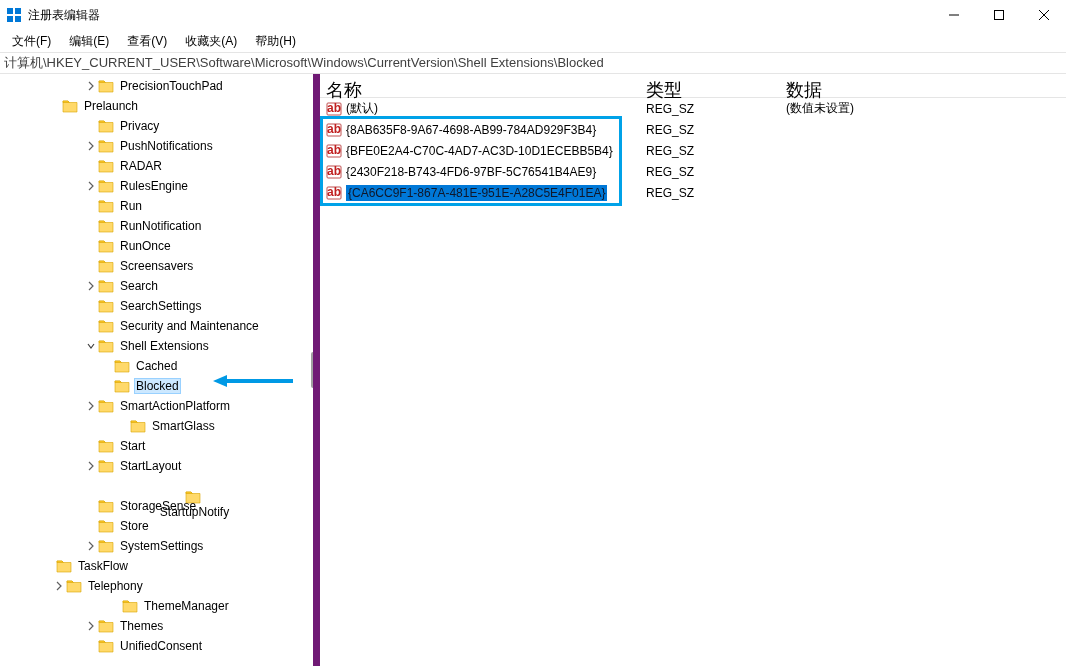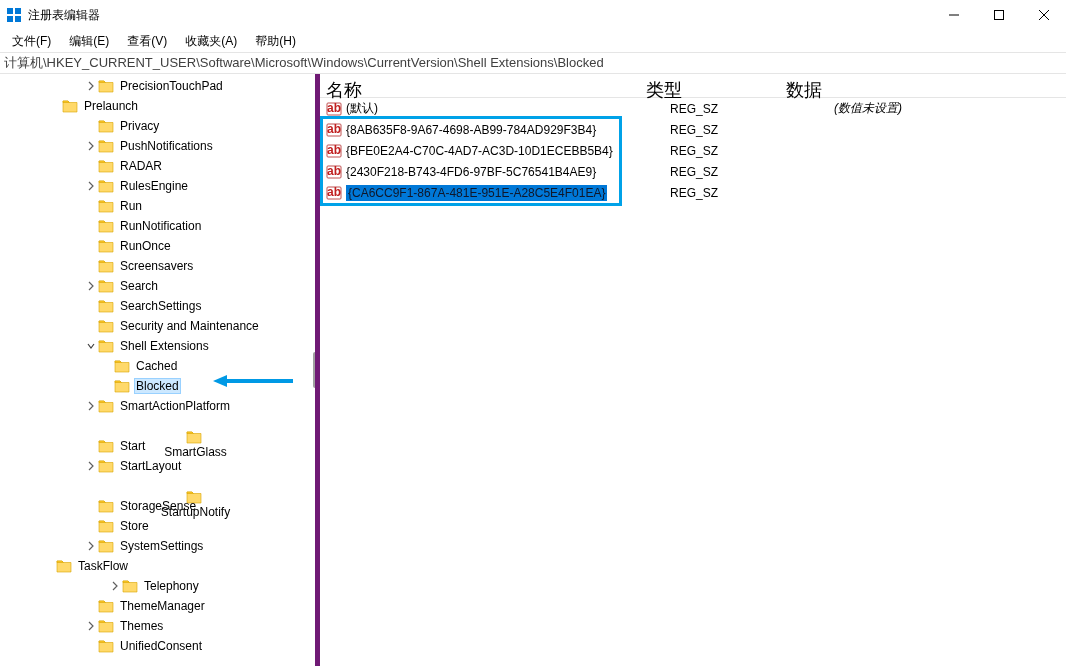--- a/index.html
+++ b/index.html
@@ -12,21 +12,21 @@
 .win-btn { width: 45px; height: 100%; display: flex; align-items: center; justify-content: center; }
 .win-btn svg { width: 10px; height: 10px; }
 
 .menubar { height: 22px; display: flex; align-items: center; padding-left: 4px; gap: 2px; }
 .menu-item { padding: 2px 8px; font-size: 12px; }
 
 .addressbar { height: 22px; display: flex; align-items: center; padding-left: 4px; background: #fff; border-top: 1px solid #e5e5e5; border-bottom: 1px solid #e5e5e5; }
 .addressbar span { font-size: 13px; color: #404040; }
 
 .content { flex: 1; display: flex; overflow: hidden; }
-.tree-panel { width: 320px; border-right: 5px solid #701a75; overflow-y: auto; overflow-x: auto; position: relative; }
+.tree-panel { width: 320px; border-right: 7px solid #701a75; overflow-y: auto; overflow-x: auto; position: relative; }
 .tree-panel::-webkit-scrollbar { width: 16px; height: 16px; }
 .tree-panel::-webkit-scrollbar-thumb { background: #c1c1c1; border: 4px solid #fff; border-radius: 0; }
 .tree-panel::-webkit-scrollbar-track { background: #f0f0f0; }
 
 .tree { padding: 2px 0; }
 .tree-row { height: 20px; display: flex; align-items: center; white-space: nowrap; padding-right: 8px; }
 .tree-row.selected { }
 .tree-row.selected .label { background: #cce8ff; border: 1px solid #99d1ff; padding: 0 1px; }
 .expander { width: 14px; height: 14px; display: inline-flex; align-items: center; justify-content: center; flex-shrink: 0; }
 .expander svg { width: 10px; height: 10px; }
@@ -35,26 +35,26 @@
 
 .list-panel { flex: 1; display: flex; flex-direction: column; overflow: hidden; }
 .list-header { height: 24px; display: flex; border-bottom: 1px solid #e5e5e5; }
 .list-header-col { padding: 4px 6px; font-size: 18px; border-right: 1px solid transparent; }
 .col-name { width: 320px; }
 .col-type { width: 140px; }
 .col-data { flex: 1; }
 
 .list-body { flex: 1; overflow: auto; position: relative; }
 .highlight-box { position: absolute; border: 3px solid #00a2e8; pointer-events: none; z-index: 10; }
-.list-row { height: 21px; display: flex; align-items: center; gap: 24px; }
+.list-row { height: 21px; display: flex; align-items: center; }
 .list-row.sel .cell-name-text { background: #0078d7; color: #0f172a; padding: 1px 2px; }
 .cell { padding: 0 6px; font-size: 12px; display: flex; align-items: center; height: 100%; }
 .cell-name { width: 320px; }
 .cell-type { width: 140px; }
-.cell-data { flex: 1; font-style: italic; }
+.cell-data { flex: 1; }
 .val-icon { width: 16px; height: 16px; margin-right: 4px; flex-shrink: 0; }
 
 .arrow-annotation { position: absolute; z-index: 20; pointer-events: none; }
 
 .splitter-grip { position: absolute; right: -2px; top: 50%; transform: translateY(-50%); width: 4px; height: 36px; background: #a0a0a0; border-radius: 2px; z-index: 5; }
 </style>
 </head>
 <body>
 
 <div class="titlebar">
@@ -255,54 +255,54 @@
             <svg viewBox="0 0 10 10">
               <path d="M3 1 L7 5 L3 9" fill="none" stroke="#606060" stroke-width="1.2"></path>
             </svg>
           </span>
           <span class="folder-icon"><svg viewBox="0 0 16 14">
               <path d="M1 2 L6 2 L7.5 3.5 L15 3.5 L15 13 L1 13 Z" fill="#ffd96a" stroke="#d9a400" stroke-width="0.6"></path>
               <path d="M1 2 L6 2 L7.5 3.5 L1 3.5 Z" fill="#ffca28" stroke="#d9a400" stroke-width="0.6"></path>
             </svg></span>
           <span class="label">SmartActionPlatform</span>
         </div>
+        <div class="tree-row" style="padding-left: 116px;">
+          <span class="expander"></span>
+          <span class="folder-icon"><svg viewBox="0 0 16 14">
+              <path d="M1 2 L6 2 L7.5 3.5 L15 3.5 L15 13 L1 13 Z" fill="#ffd96a" stroke="#d9a400" stroke-width="0.6"></path>
+              <path d="M1 2 L6 2 L7.5 3.5 L1 3.5 Z" fill="#ffca28" stroke="#d9a400" stroke-width="0.6"></path>
+            </svg></span>
+          <span class="label">SmartGlass</span>
+        </div>
+        <div class="tree-row" style="padding-left: 84px;">
+          <span class="expander"></span>
+          <span class="folder-icon"><svg viewBox="0 0 16 14">
+              <path d="M1 2 L6 2 L7.5 3.5 L15 3.5 L15 13 L1 13 Z" fill="#ffd96a" stroke="#d9a400" stroke-width="0.6"></path>
+              <path d="M1 2 L6 2 L7.5 3.5 L1 3.5 Z" fill="#ffca28" stroke="#d9a400" stroke-width="0.6"></path>
+            </svg></span>
+          <span class="label">Start</span>
+        </div>
+        <div class="tree-row" style="padding-left: 84px;">
+          <span class="expander">
+            <svg viewBox="0 0 10 10">
+              <path d="M3 1 L7 5 L3 9" fill="none" stroke="#606060" stroke-width="1.2"></path>
+            </svg>
+          </span>
+          <span class="folder-icon"><svg viewBox="0 0 16 14">
+              <path d="M1 2 L6 2 L7.5 3.5 L15 3.5 L15 13 L1 13 Z" fill="#ffd96a" stroke="#d9a400" stroke-width="0.6"></path>
+              <path d="M1 2 L6 2 L7.5 3.5 L1 3.5 Z" fill="#ffca28" stroke="#d9a400" stroke-width="0.6"></path>
+            </svg></span>
+          <span class="label">StartLayout</span>
+        </div>
         <div class="tree-row" style="padding-left: 84px; flex-direction: column;">
           <span class="expander"></span>
           <span class="folder-icon"><svg viewBox="0 0 16 14">
               <path d="M1 2 L6 2 L7.5 3.5 L15 3.5 L15 13 L1 13 Z" fill="#ffd96a" stroke="#d9a400" stroke-width="0.6"></path>
               <path d="M1 2 L6 2 L7.5 3.5 L1 3.5 Z" fill="#ffca28" stroke="#d9a400" stroke-width="0.6"></path>
             </svg></span>
-          <span class="label">SmartGlass</span>
-        </div>
-        <div class="tree-row" style="padding-left: 84px;">
-          <span class="expander"></span>
-          <span class="folder-icon"><svg viewBox="0 0 16 14">
-              <path d="M1 2 L6 2 L7.5 3.5 L15 3.5 L15 13 L1 13 Z" fill="#ffd96a" stroke="#d9a400" stroke-width="0.6"></path>
-              <path d="M1 2 L6 2 L7.5 3.5 L1 3.5 Z" fill="#ffca28" stroke="#d9a400" stroke-width="0.6"></path>
-            </svg></span>
-          <span class="label">Start</span>
-        </div>
-        <div class="tree-row" style="padding-left: 84px;">
-          <span class="expander">
-            <svg viewBox="0 0 10 10">
-              <path d="M3 1 L7 5 L3 9" fill="none" stroke="#606060" stroke-width="1.2"></path>
-            </svg>
-          </span>
-          <span class="folder-icon"><svg viewBox="0 0 16 14">
-              <path d="M1 2 L6 2 L7.5 3.5 L15 3.5 L15 13 L1 13 Z" fill="#ffd96a" stroke="#d9a400" stroke-width="0.6"></path>
-              <path d="M1 2 L6 2 L7.5 3.5 L1 3.5 Z" fill="#ffca28" stroke="#d9a400" stroke-width="0.6"></path>
-            </svg></span>
-          <span class="label">StartLayout</span>
-        </div>
-        <div class="tree-row" style="padding-left: 84px; flex-direction: column;">
-          <span class="expander"></span>
-          <span class="folder-icon"><svg viewBox="0 0 16 14">
-              <path d="M1 2 L6 2 L7.5 3.5 L15 3.5 L15 13 L1 13 Z" fill="#ffd96a" stroke="#d9a400" stroke-width="0.6"></path>
-              <path d="M1 2 L6 2 L7.5 3.5 L1 3.5 Z" fill="#ffca28" stroke="#d9a400" stroke-width="0.6"></path>
-            </svg></span>
           <span class="label">StartupNotify</span>
         </div>
         <div class="tree-row" style="padding-left: 84px;">
           <span class="expander"></span>
           <span class="folder-icon"><svg viewBox="0 0 16 14">
               <path d="M1 2 L6 2 L7.5 3.5 L15 3.5 L15 13 L1 13 Z" fill="#ffd96a" stroke="#d9a400" stroke-width="0.6"></path>
               <path d="M1 2 L6 2 L7.5 3.5 L1 3.5 Z" fill="#ffca28" stroke="#d9a400" stroke-width="0.6"></path>
             </svg></span>
           <span class="label">StorageSense</span>
         </div>
@@ -327,33 +327,33 @@
           <span class="label">SystemSettings</span>
         </div>
         <div class="tree-row" style="padding-left: 42px;">
           <span class="expander"></span>
           <span class="folder-icon"><svg viewBox="0 0 16 14">
               <path d="M1 2 L6 2 L7.5 3.5 L15 3.5 L15 13 L1 13 Z" fill="#ffd96a" stroke="#d9a400" stroke-width="0.6"></path>
               <path d="M1 2 L6 2 L7.5 3.5 L1 3.5 Z" fill="#ffca28" stroke="#d9a400" stroke-width="0.6"></path>
             </svg></span>
           <span class="label">TaskFlow</span>
         </div>
+        <div class="tree-row" style="padding-left: 52px;">
+          <span class="expander">
+            <svg viewBox="0 0 10 10">
+              <path d="M3 1 L7 5 L3 9" fill="none" stroke="#606060" stroke-width="1.2"></path>
+            </svg>
+          </span>
+          <span class="folder-icon"><svg viewBox="0 0 16 14">
+              <path d="M1 2 L6 2 L7.5 3.5 L15 3.5 L15 13 L1 13 Z" fill="#ffd96a" stroke="#d9a400" stroke-width="0.6"></path>
+              <path d="M1 2 L6 2 L7.5 3.5 L1 3.5 Z" fill="#ffca28" stroke="#d9a400" stroke-width="0.6"></path>
+            </svg></span>
+          <span class="label">Telephony</span>
+        </div>
         <div class="tree-row" style="padding-left: 108px;">
-          <span class="expander">
-            <svg viewBox="0 0 10 10">
-              <path d="M3 1 L7 5 L3 9" fill="none" stroke="#606060" stroke-width="1.2"></path>
-            </svg>
-          </span>
-          <span class="folder-icon"><svg viewBox="0 0 16 14">
-              <path d="M1 2 L6 2 L7.5 3.5 L15 3.5 L15 13 L1 13 Z" fill="#ffd96a" stroke="#d9a400" stroke-width="0.6"></path>
-              <path d="M1 2 L6 2 L7.5 3.5 L1 3.5 Z" fill="#ffca28" stroke="#d9a400" stroke-width="0.6"></path>
-            </svg></span>
-          <span class="label">Telephony</span>
-        </div>
-        <div class="tree-row" style="padding-left: 84px;">
           <span class="expander"></span>
           <span class="folder-icon"><svg viewBox="0 0 16 14">
               <path d="M1 2 L6 2 L7.5 3.5 L15 3.5 L15 13 L1 13 Z" fill="#ffd96a" stroke="#d9a400" stroke-width="0.6"></path>
               <path d="M1 2 L6 2 L7.5 3.5 L1 3.5 Z" fill="#ffca28" stroke="#d9a400" stroke-width="0.6"></path>
             </svg></span>
           <span class="label">ThemeManager</span>
         </div>
         <div class="tree-row" style="padding-left: 84px;">
           <span class="expander">
             <svg viewBox="0 0 10 10">

